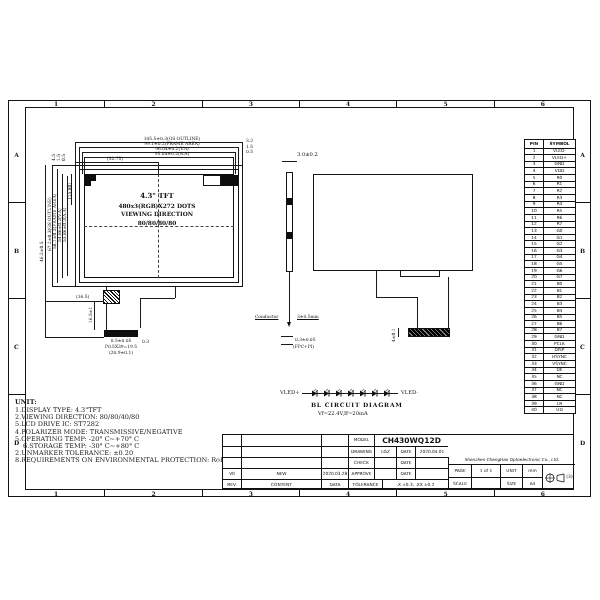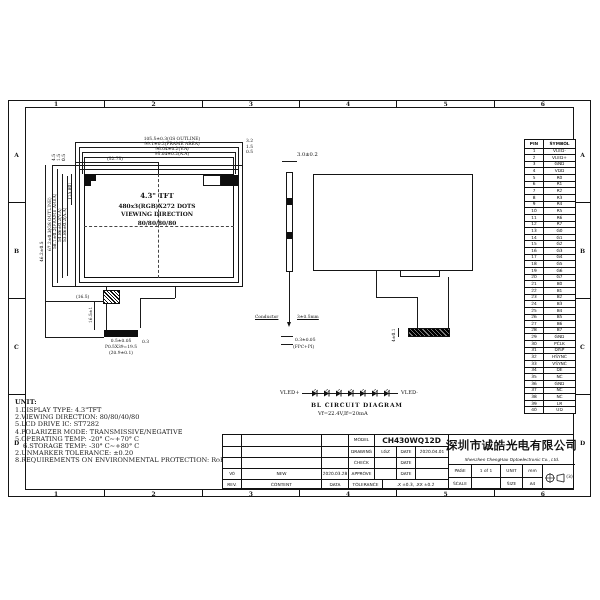--- a/index.html
+++ b/index.html
@@ -447,21 +447,20 @@
     <div class="cell" style="left:151px;top:22px;width:22px;height:11px;"></div>
     <div class="cell c" style="left:173px;top:22px;width:19px;height:11px;">DATE</div>
     <div class="cell" style="left:192px;top:22px;width:33px;height:11px;"></div>
     <div class="cell c" style="left:125px;top:33px;width:26px;height:11px;">APPROVE</div>
     <div class="cell" style="left:151px;top:33px;width:22px;height:11px;"></div>
     <div class="cell c" style="left:173px;top:33px;width:19px;height:11px;">DATE</div>
     <div class="cell" style="left:192px;top:33px;width:33px;height:11px;"></div>
     <div class="cell c" style="left:125px;top:44px;width:34px;height:11px;">TOLERANCE</div>
     <div class="cell c" style="left:159px;top:44px;width:66px;height:11px;">.X ±0.3, .XX ±0.2</div>
 
-    <div class="cell noT" style="left:225px;top:0;width:127px;height:22px;justify-content:center;font-family:'DejaVu Serif',serif;font-weight:bold;font-size:11.5px;letter-spacing:0.5px;padding-left:0;">深圳市诚皓光电有限公司</div>
     <div class="cell c" style="left:225px;top:22px;width:127px;height:7px;border-top:none;font-size:4.2px;font-style:italic;">Shenzhen ChengHao Optoelectronic Co., Ltd.</div>
     <div class="cell c" style="left:225px;top:29px;width:23px;height:13px;">PAGE</div>
     <div class="cell c" style="left:248px;top:29px;width:29px;height:13px;">1 of 1</div>
     <div class="cell c" style="left:277px;top:29px;width:22px;height:13px;">UNIT</div>
     <div class="cell c" style="left:299px;top:29px;width:20px;height:13px;">mm</div>
     <div class="cell c" style="left:225px;top:42px;width:23px;height:13px;">SCALE</div>
     <div class="cell" style="left:248px;top:42px;width:29px;height:13px;"></div>
     <div class="cell c" style="left:277px;top:42px;width:22px;height:13px;">SIZE</div>
     <div class="cell c" style="left:299px;top:42px;width:20px;height:13px;">A4</div>
     <div class="cell c" style="left:319px;top:29px;width:33px;height:26px;gap:1px;">

